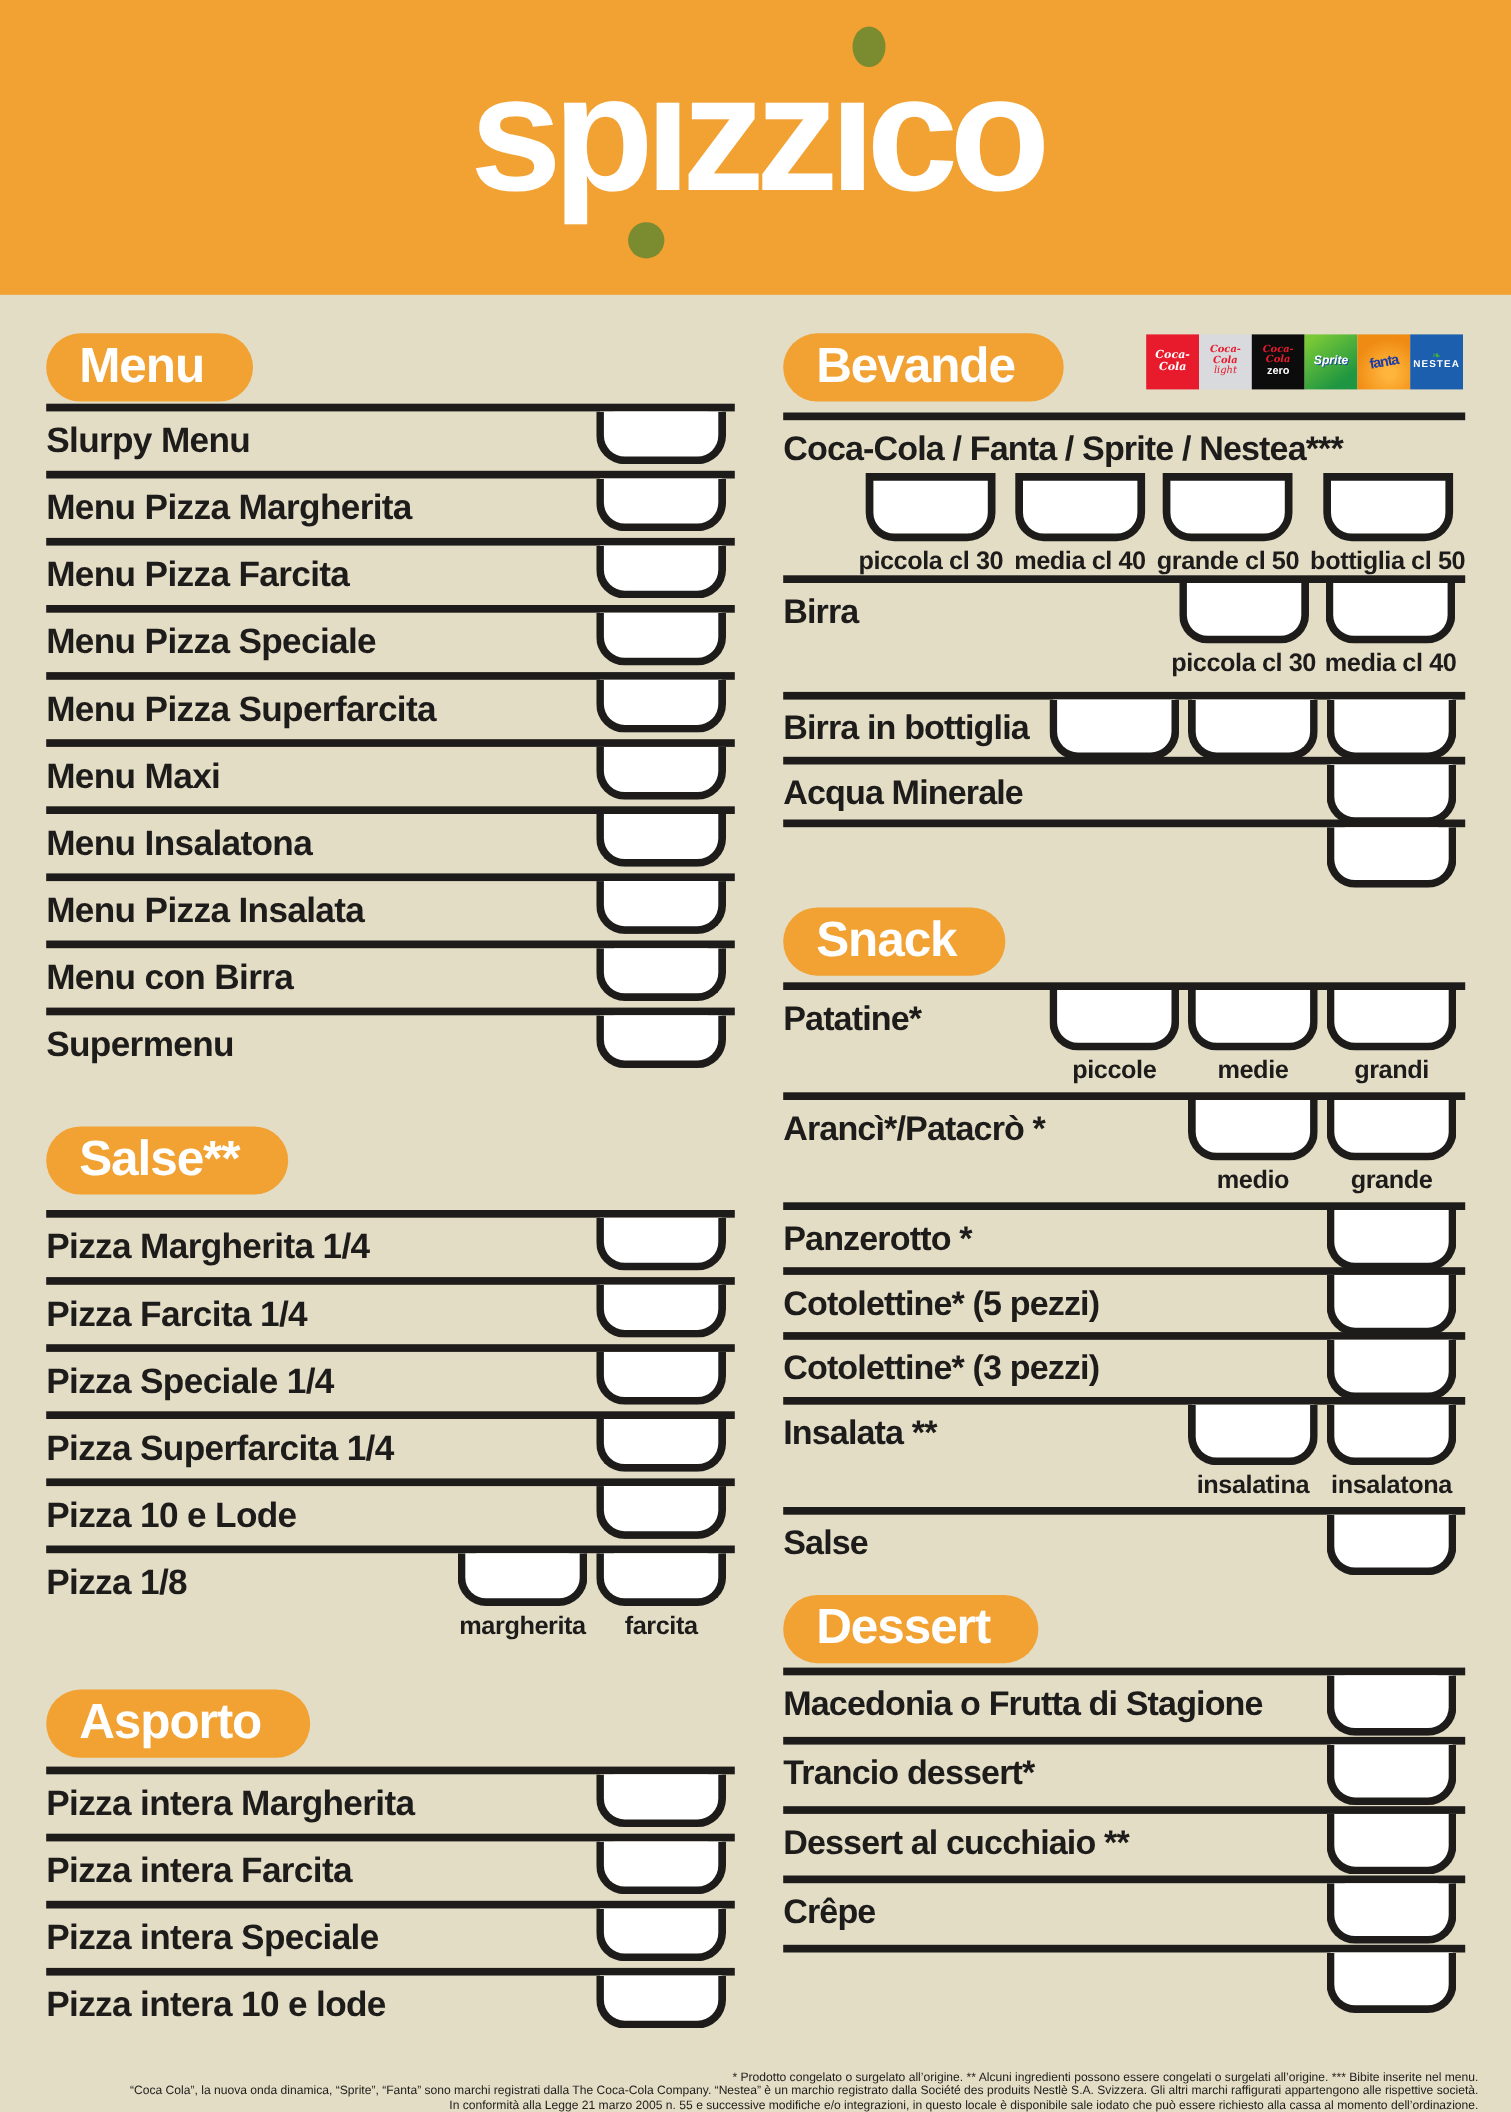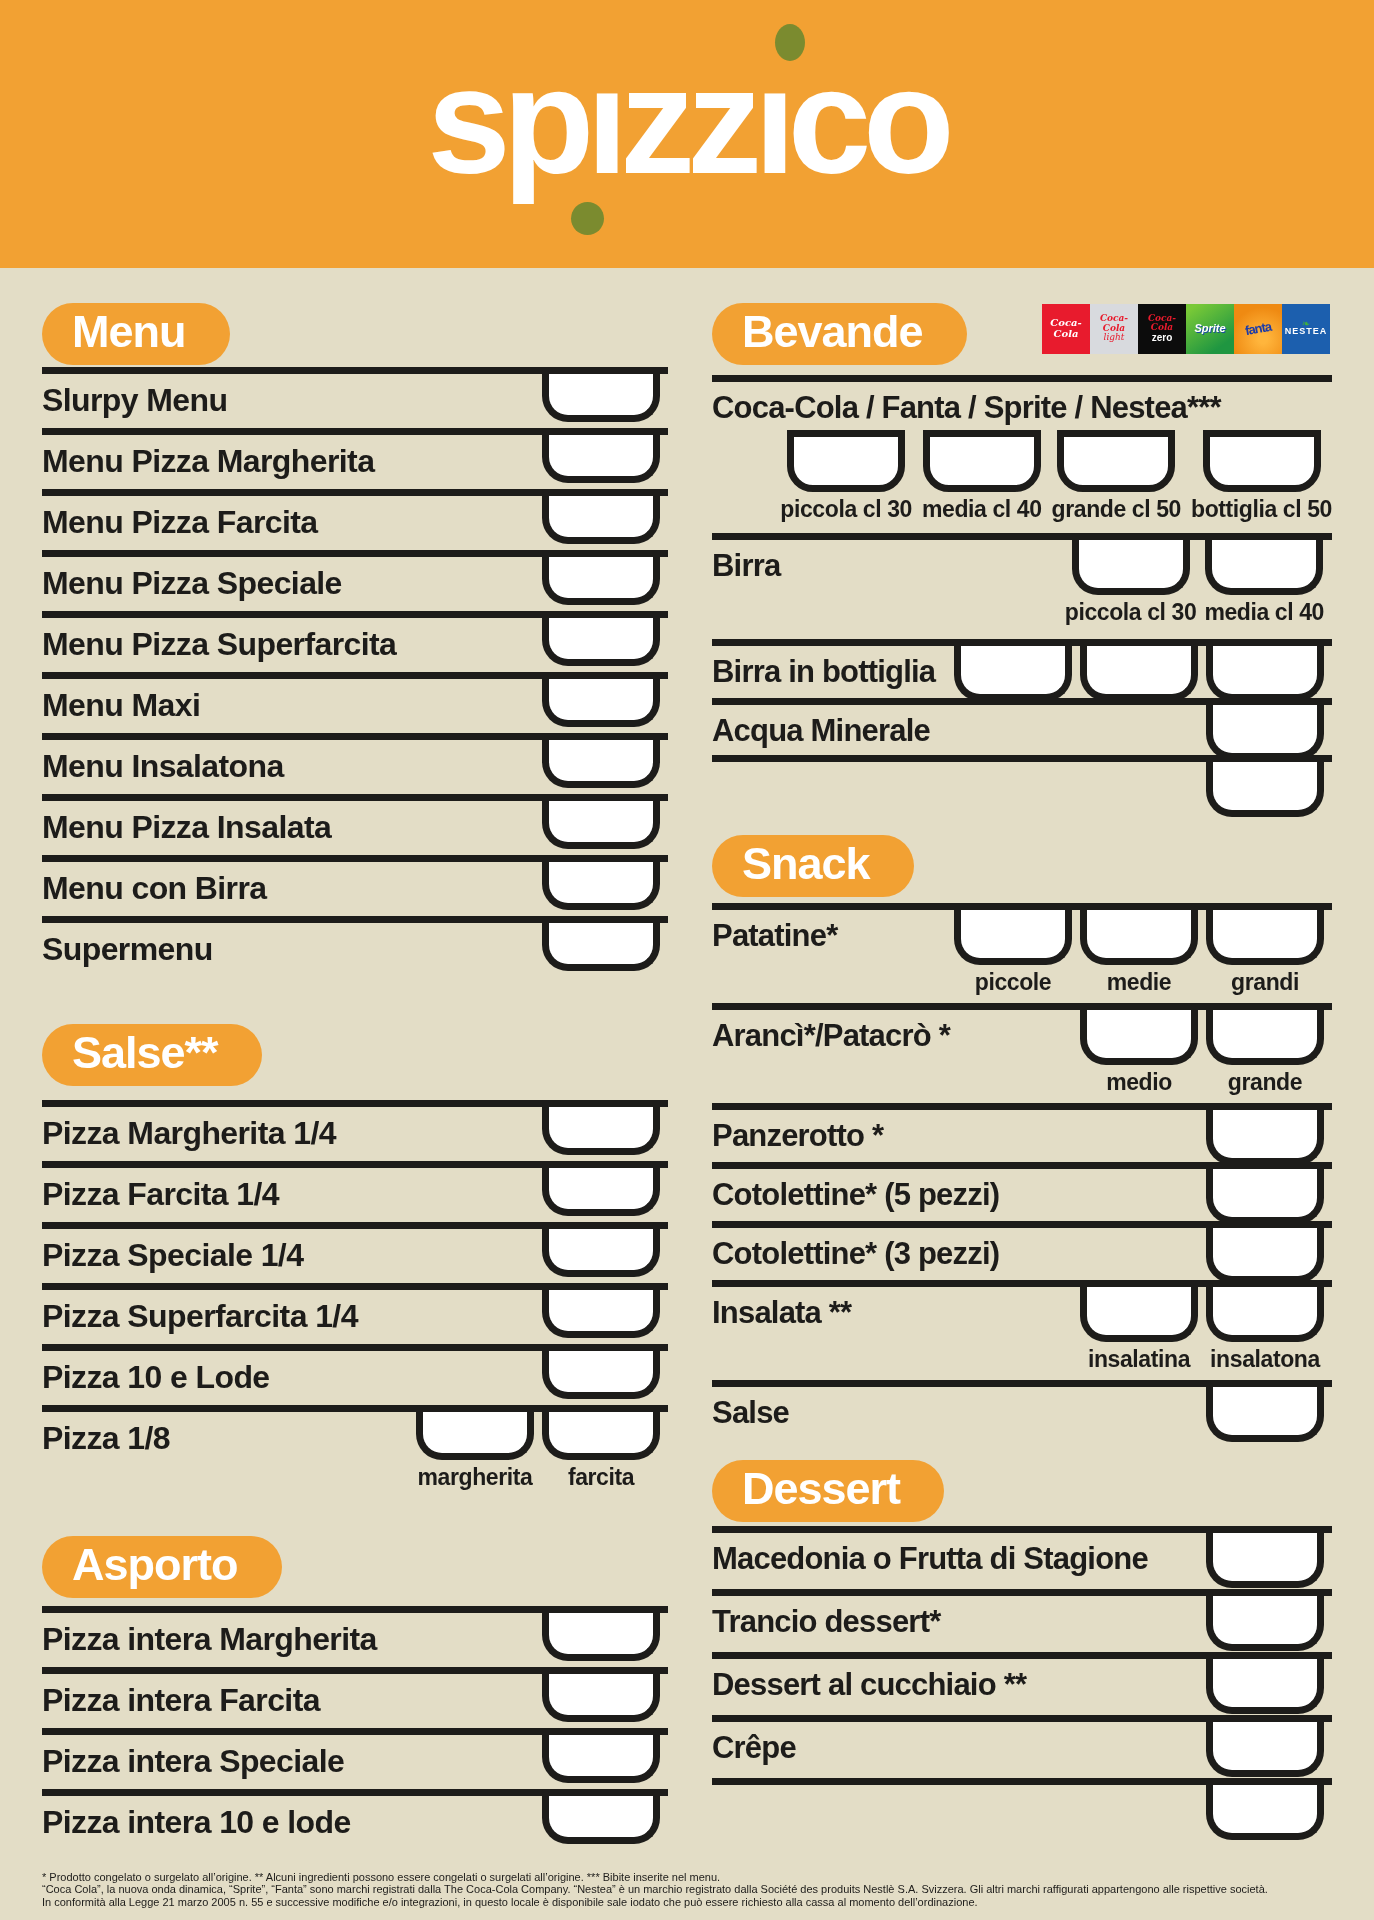--- a/index.html
+++ b/index.html
@@ -61,21 +61,21 @@
   .pbox{
     width:118px;background:#fff;border:7px solid #1d1c1a;border-top:none;
     border-radius:0 0 26px 26px;
   }
   .col-left .pbox{height:48px}
   .col-right .pbox{height:55px}
   .pbox--detached{border-top:7px solid #1d1c1a;height:62px !important}
   .size-label{font-size:23px;font-weight:bold;margin-top:4px;white-space:nowrap;letter-spacing:-0.4px}
 
   
-  .row--stacked{height:auto !important;padding-bottom:10px}
+  .row--stacked{height:auto !important;}
   .row--stacked .boxes{position:static;justify-content:flex-end;margin-top:4px;gap:10px;padding-right:0}
 
   
   .brandstrip{display:flex;margin-right:2px}
   .tile{
     width:48px;height:50px;display:flex;flex-direction:column;
     align-items:center;justify-content:center;overflow:hidden;text-align:center;
   }
   .tile .l1,.tile .l2{display:block;line-height:1.05}
   .tile-cc{background:#e81b2d}
@@ -89,22 +89,22 @@
   .tile-sprite{background:linear-gradient(145deg,#79c937 10%,#1f9641 80%)}
   .tile-sprite .l1{color:#fff;font-weight:bold;font-style:italic;font-size:11px;text-shadow:1px 1px 0 #1b4fa0}
   .tile-fanta{background:radial-gradient(circle at 60% 70%,#ffb53c 10%,#ef8a12 70%)}
   .tile-fanta .l1{color:#1c3ba8;font-weight:bold;font-size:13px;transform:rotate(-10deg);letter-spacing:-1px}
   .tile-nestea{background:#1c5fae}
   .tile-nestea .l1{color:#fff;font-weight:bold;font-size:9px;letter-spacing:1px}
   .tile-nestea .leaf{color:#3fae3f;font-size:10px;line-height:6px}
 
   
   .footer{
-    position:absolute;left:42px;right:30px;bottom:12px;
-    font-size:11px;line-height:12.4px;letter-spacing:0;
+    position:absolute;left:42px;right:30px;bottom:0;
+    font-size:11px;line-height:12.4px;letter-spacing:0;text-align:right;
   }
 </style>
 </head>
 <body>
 
 <div class="header">
   <div class="logo">spızzıco</div>
   <div class="dot dot-top"></div>
   <div class="dot dot-bottom"></div>
 </div>

